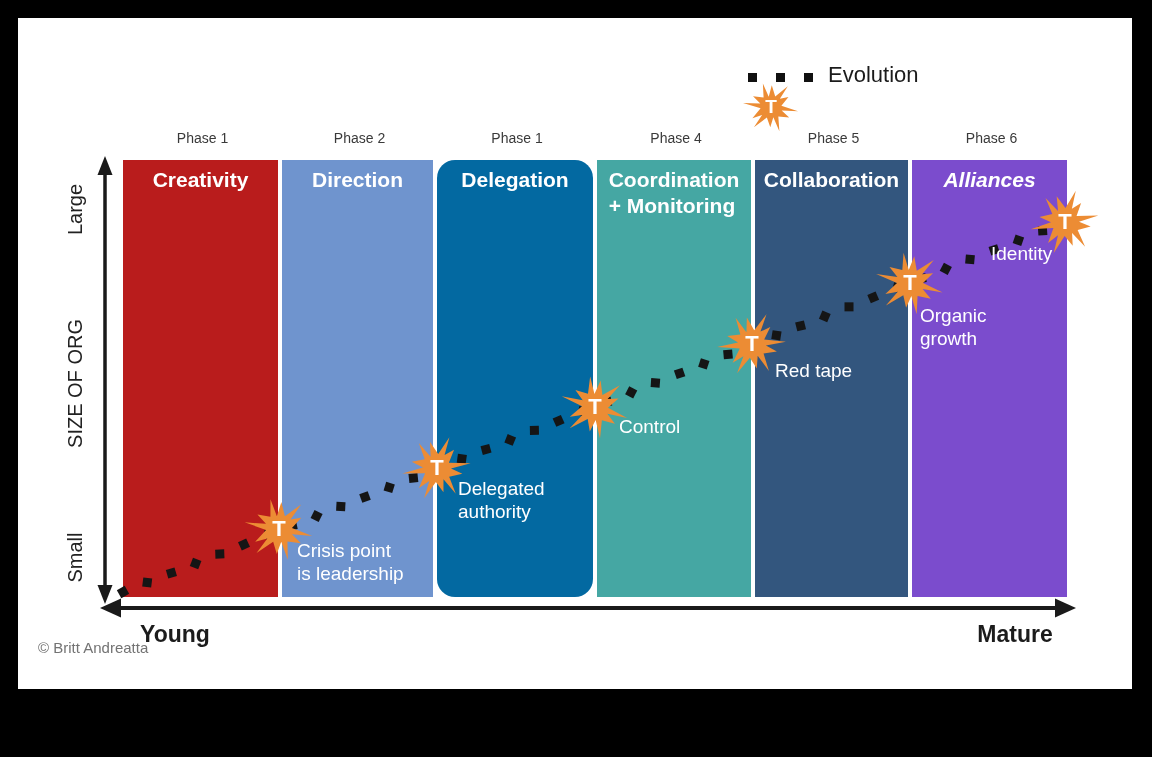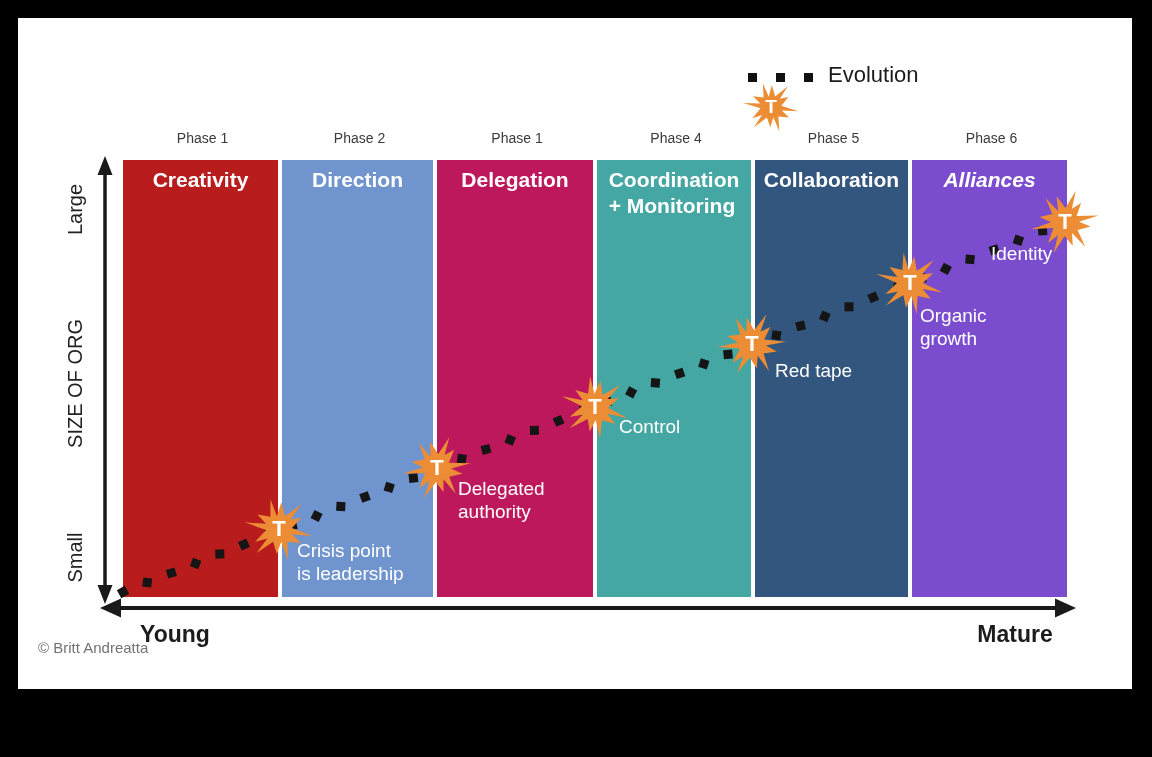--- a/index.html
+++ b/index.html
@@ -80,21 +80,21 @@
         <div class="band" style="left: 105px; width: 155px; background: #b91c1c;">
     <div class="band-name">
             <div>Creativity</div>
           </div>
   </div>
         <div class="band" style="left: 264px; width: 151px; background: rgb(111, 148, 206);">
     <div class="band-name">
             <div>Direction</div>
           </div>
   </div>
-        <div class="band" style="left: 419px; width: 156px; background: #be185d;">
+        <div class="band" style="left: 419px; width: 156px; background: #0369a1; border-radius: 18px;">
     <div class="band-name">
             <div>Delegation</div>
           </div>
   </div>
         <div class="band" style="left: 579px; width: 154px; background: rgb(69, 167, 163);">
     <div class="band-name multiline">
             <div>Coordination</div>
             <div>+ Monitoring</div>
           </div>
   </div>

